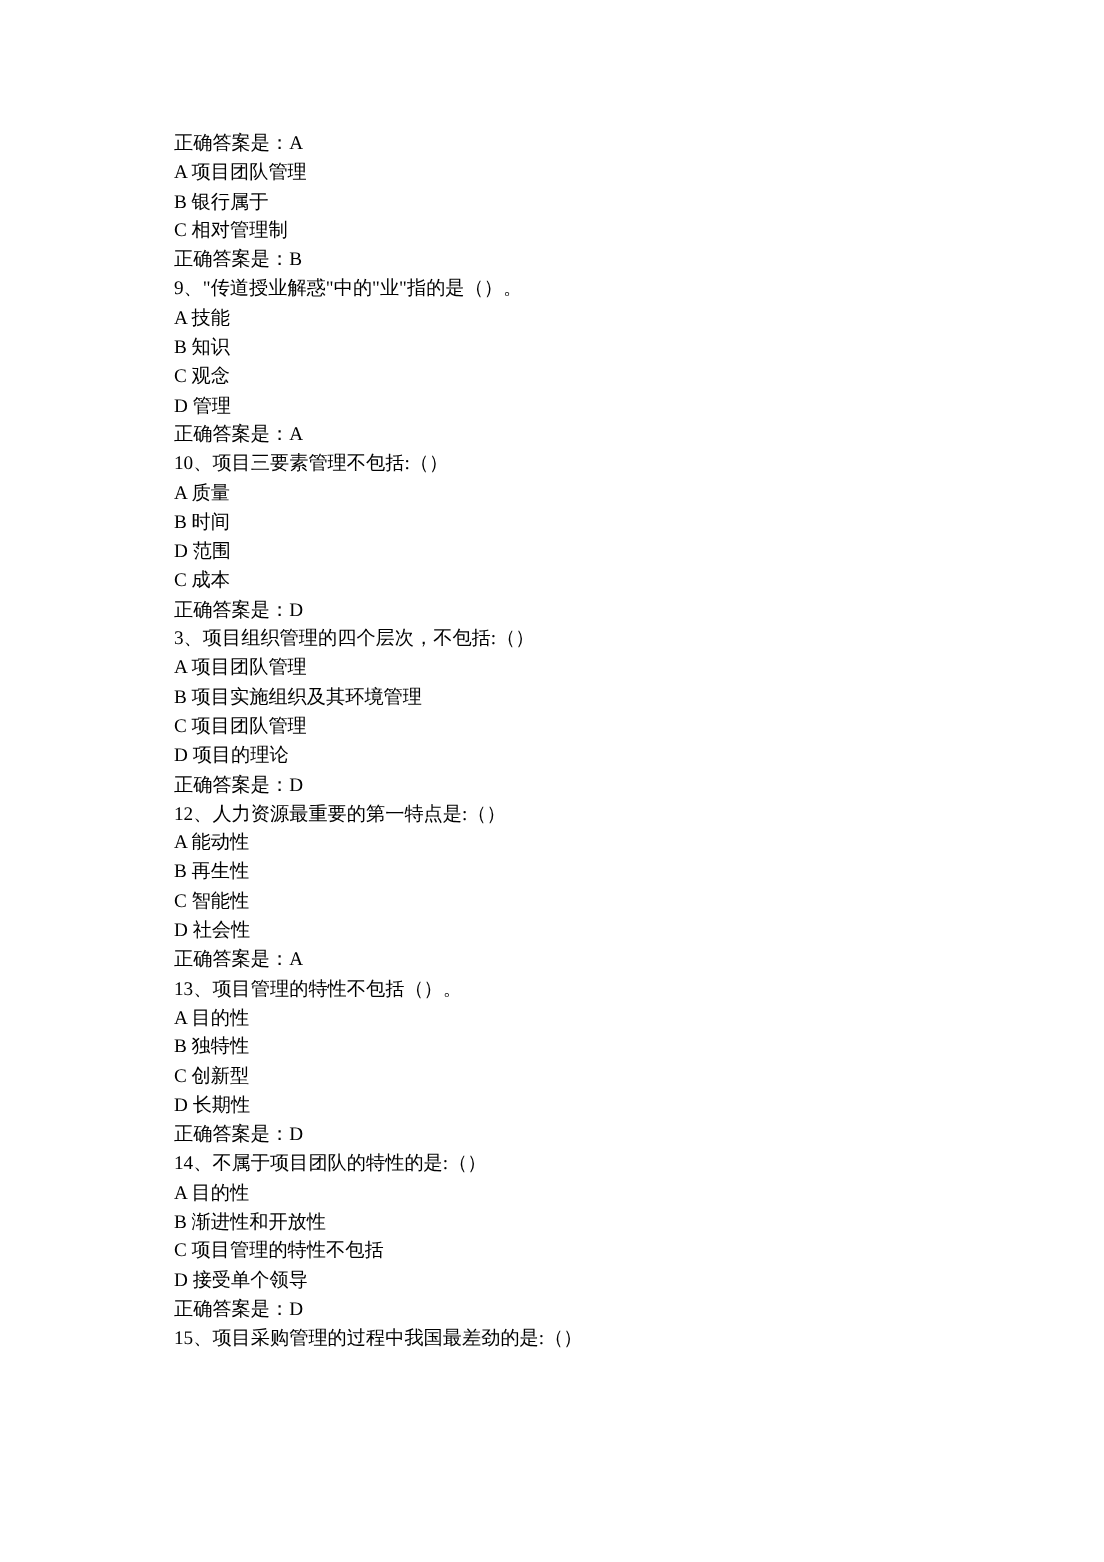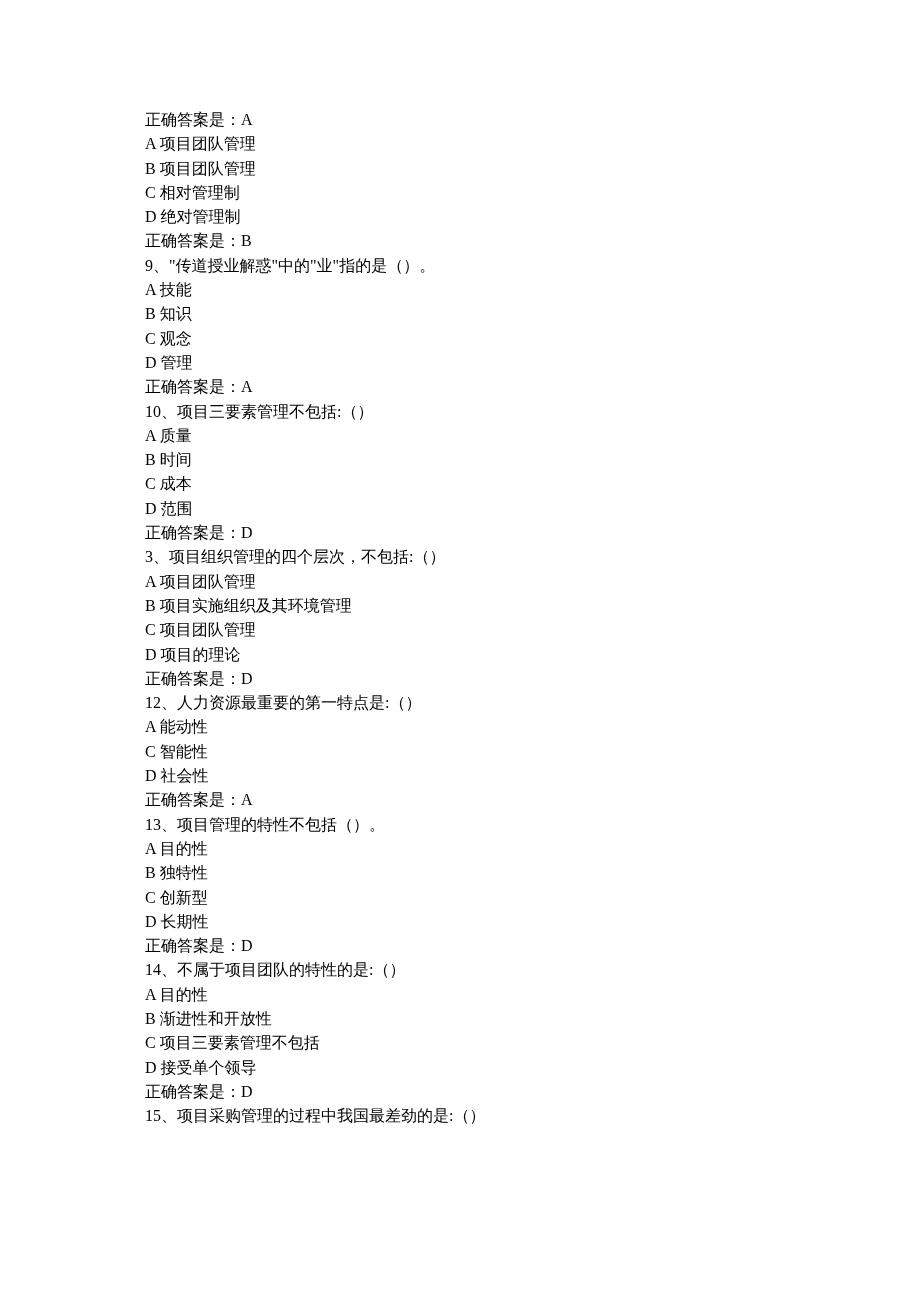--- a/index.html
+++ b/index.html
@@ -23,54 +23,54 @@
     letter-spacing: 0;
   }
 </style>
 </head>
 <body>
 
 <div class="page">
   <div id="body-lines">
       <div class="line">正确答案是：A</div>
       <div class="line">A 项目团队管理</div>
-      <div class="line">B 项目团队管理</div>
+      <div class="line">B 银行属于</div>
       <div class="line">C 相对管理制</div>
-      <div class="line">D 绝对管理制</div>
       <div class="line">正确答案是：B</div>
       <div class="line">9、"传道授业解惑"中的"业"指的是（）。</div>
       <div class="line">A 技能</div>
       <div class="line">B 知识</div>
       <div class="line">C 观念</div>
       <div class="line">D 管理</div>
       <div class="line">正确答案是：A</div>
       <div class="line">10、项目三要素管理不包括:（）</div>
       <div class="line">A 质量</div>
       <div class="line">B 时间</div>
+      <div class="line">D 范围</div>
       <div class="line">C 成本</div>
-      <div class="line">D 范围</div>
       <div class="line">正确答案是：D</div>
       <div class="line">3、项目组织管理的四个层次，不包括:（）</div>
       <div class="line">A 项目团队管理</div>
       <div class="line">B 项目实施组织及其环境管理</div>
       <div class="line">C 项目团队管理</div>
       <div class="line">D 项目的理论</div>
       <div class="line">正确答案是：D</div>
       <div class="line">12、人力资源最重要的第一特点是:（）</div>
       <div class="line">A 能动性</div>
+      <div class="line">B 再生性</div>
       <div class="line">C 智能性</div>
       <div class="line">D 社会性</div>
       <div class="line">正确答案是：A</div>
       <div class="line">13、项目管理的特性不包括（）。</div>
       <div class="line">A 目的性</div>
       <div class="line">B 独特性</div>
       <div class="line">C 创新型</div>
       <div class="line">D 长期性</div>
       <div class="line">正确答案是：D</div>
       <div class="line">14、不属于项目团队的特性的是:（）</div>
       <div class="line">A 目的性</div>
       <div class="line">B 渐进性和开放性</div>
-      <div class="line">C 项目三要素管理不包括</div>
+      <div class="line">C 项目管理的特性不包括</div>
       <div class="line">D 接受单个领导</div>
       <div class="line">正确答案是：D</div>
       <div class="line">15、项目采购管理的过程中我国最差劲的是:（）</div>
     </div>
 </div>
 
 </body></html>

